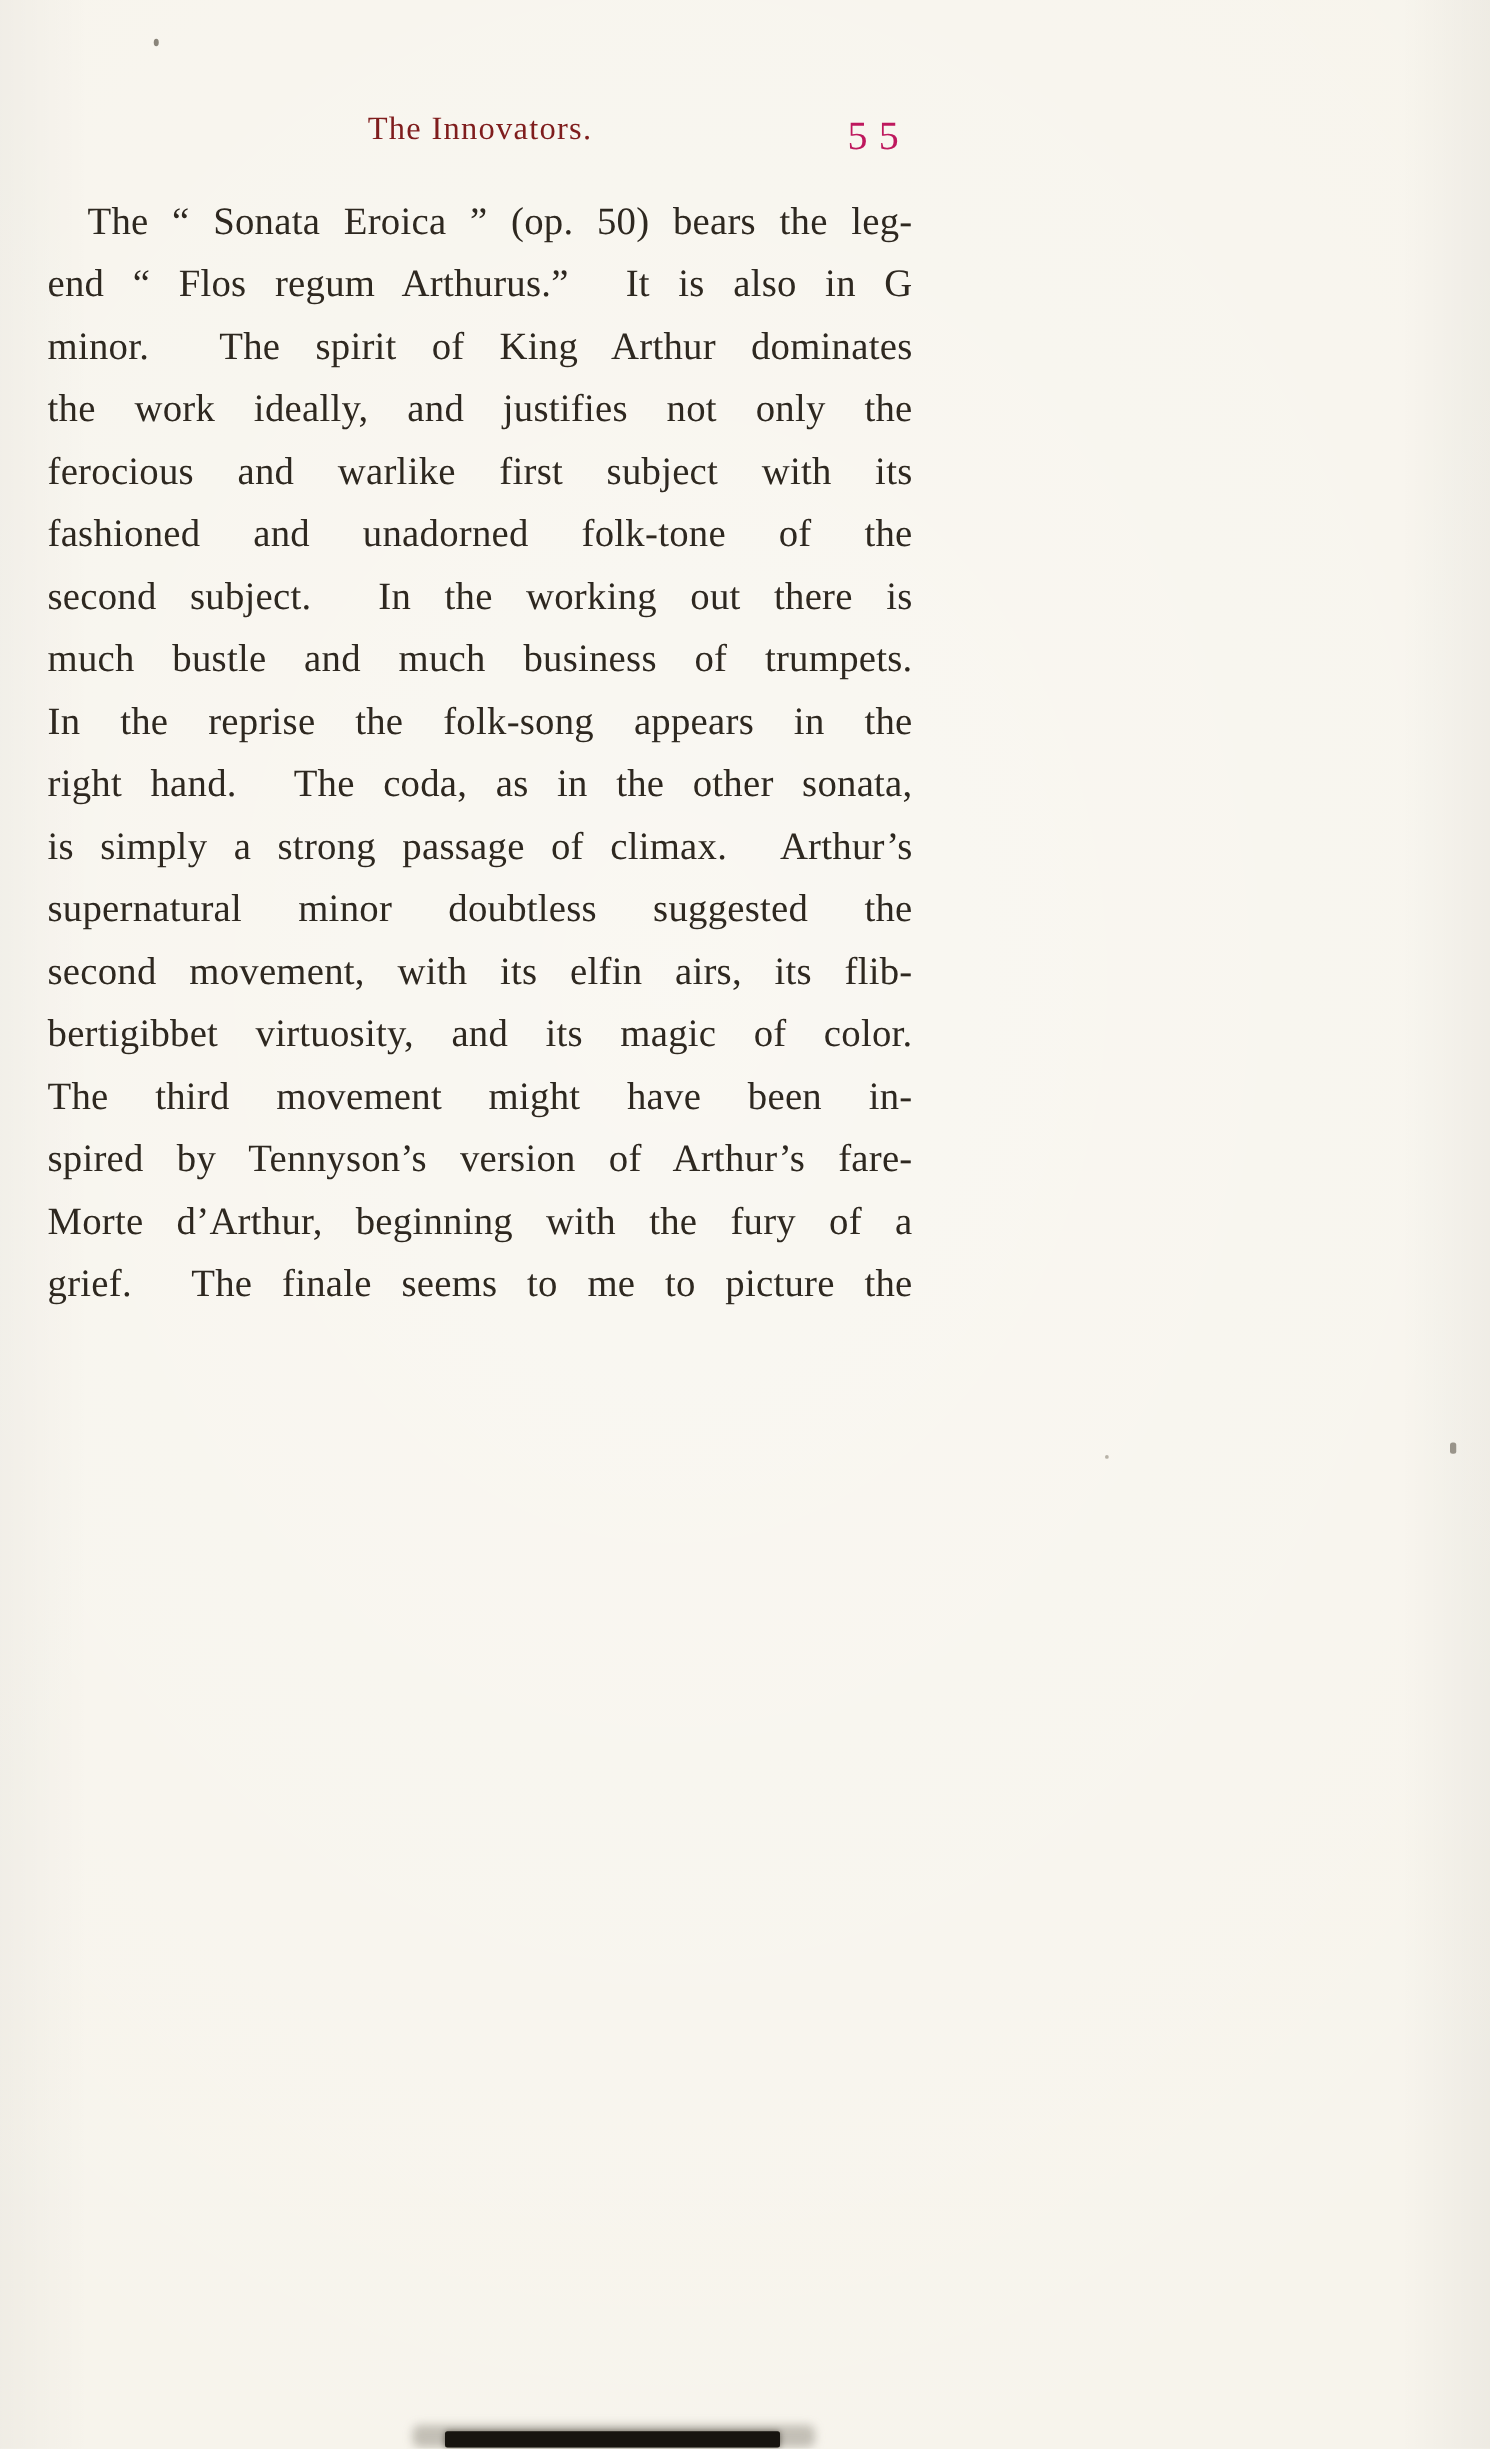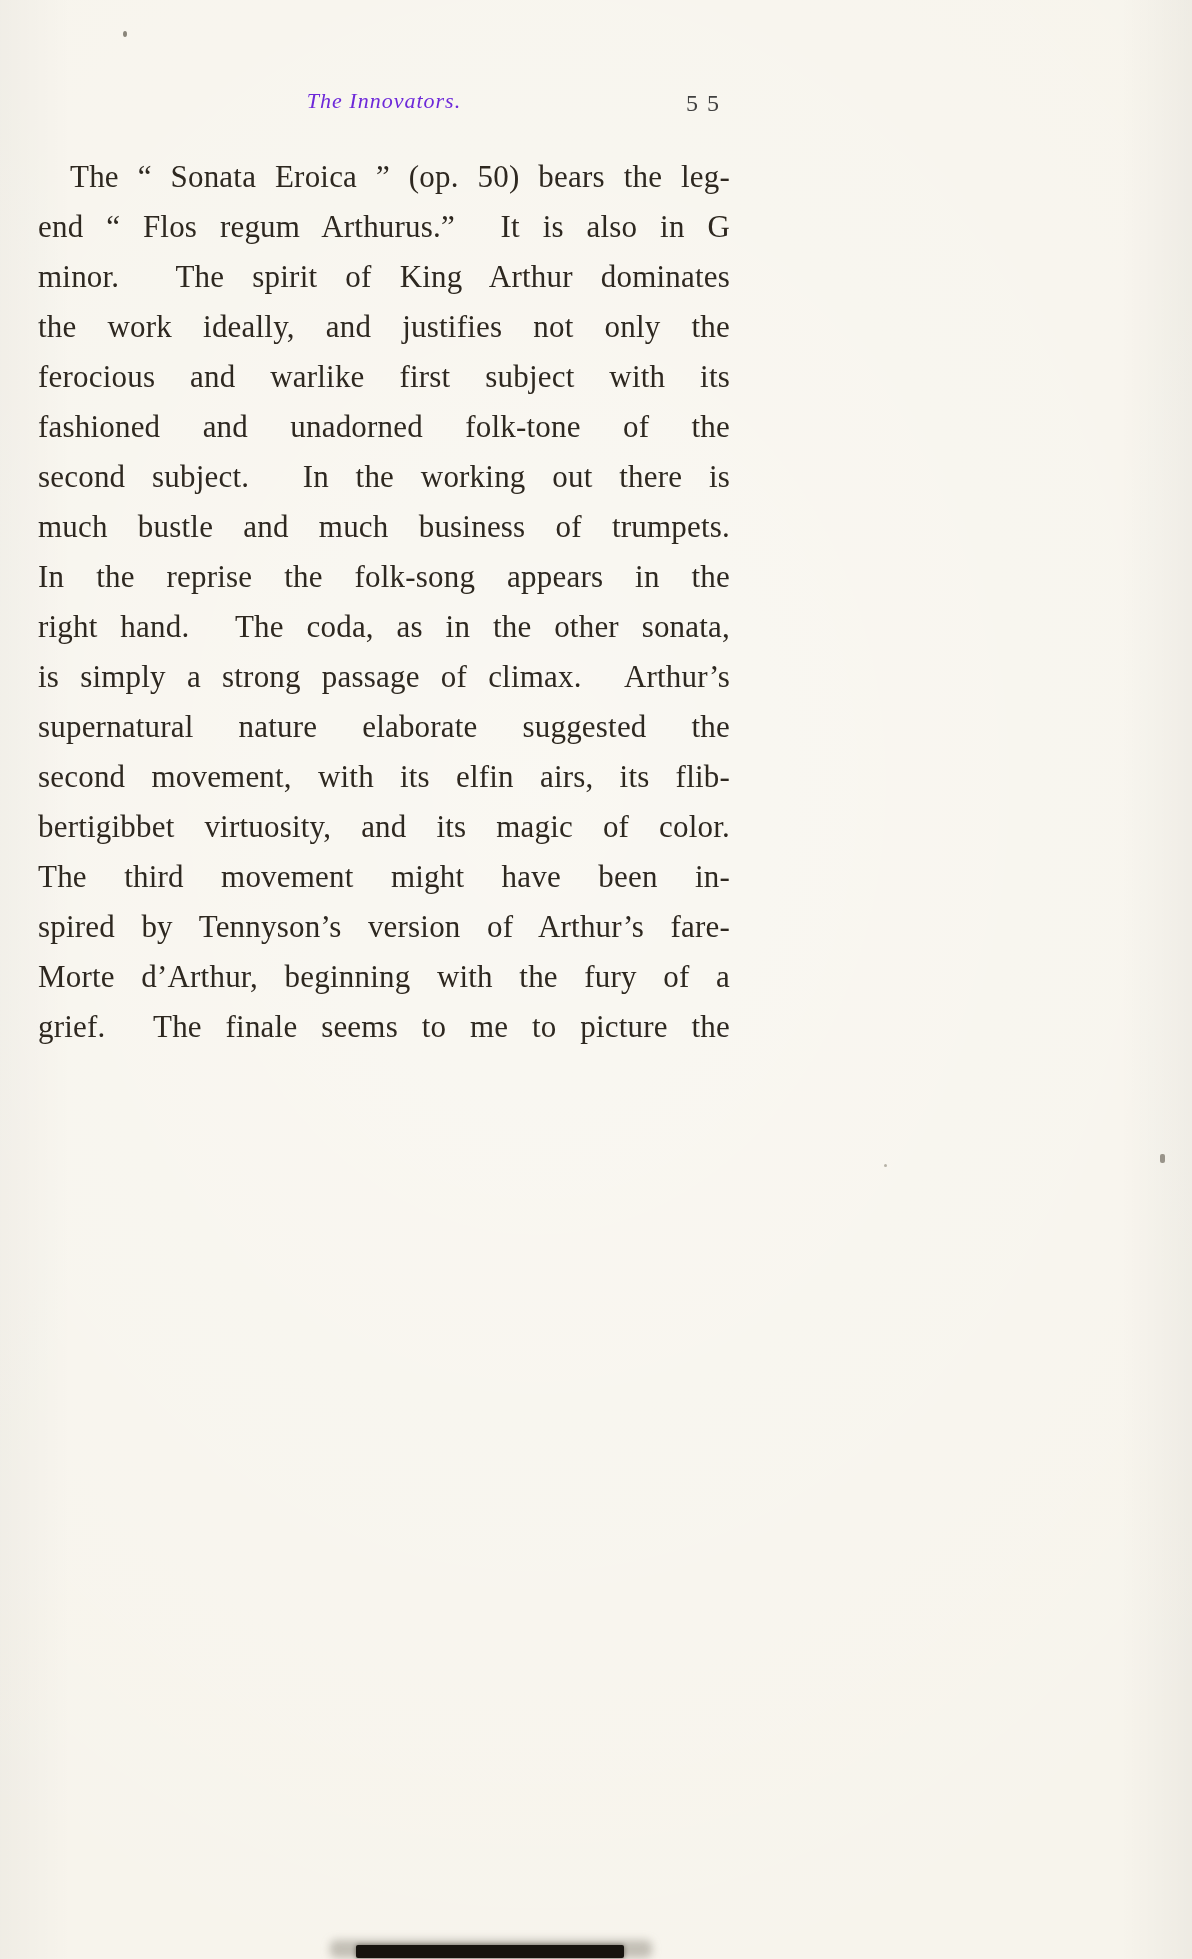--- a/index.html
+++ b/index.html
@@ -31,32 +31,31 @@
 
   .running-header {
     position: absolute;
     top: 88px;
     left: 0;
     width: 100%;
     height: 44px;
     text-align: center;
   }
   .running-title {
-    font-style: italic;
-    font-size: 22px;
+    font-size: 26px;
     letter-spacing: 1px;
-    color: #6d28d9;
+    color: #7f1d1d;
   }
   .page-number {
     position: absolute;
     right: 2px;
     top: 2px;
-    font-size: 24px;
+    font-size: 32px;
     letter-spacing: 9px;
-    color: #404040;
+    color: #be185d;
   }
 
   .body-text {
     position: absolute;
     top: 152px;
     left: 0;
     width: 100%;
     font-size: 31px;
     letter-spacing: 0.2px;
   }
@@ -125,21 +124,21 @@
     <div class="text-line">end “ Flos regum Arthurus.”&nbsp;&nbsp;It is also in G</div>
     <div class="text-line">minor.&nbsp;&nbsp;The spirit of King Arthur dominates</div>
     <div class="text-line">the work ideally, and justifies not only the</div>
     <div class="text-line">ferocious and warlike first subject with its</div>
     <div class="text-line">fashioned and unadorned folk-tone of the</div>
     <div class="text-line">second subject.&nbsp;&nbsp;In the working out there is</div>
     <div class="text-line">much bustle and much business of trumpets.</div>
     <div class="text-line">In the reprise the folk-song appears in the</div>
     <div class="text-line">right hand.&nbsp;&nbsp;The coda, as in the other sonata,</div>
     <div class="text-line">is simply a strong passage of climax.&nbsp;&nbsp;Arthur’s</div>
-    <div class="text-line">supernatural nature elaborate suggested the</div>
+    <div class="text-line">supernatural minor doubtless suggested the</div>
     <div class="text-line">second movement, with its elfin airs, its flib-</div>
     <div class="text-line">bertigibbet virtuosity, and its magic of color.</div>
     <div class="text-line">The third movement might have been in-</div>
     <div class="text-line">spired by Tennyson’s version of Arthur’s fare-</div>
     <div class="text-line">Morte d’Arthur, beginning with the fury of a</div>
     <div class="text-line">grief.&nbsp;&nbsp;The finale seems to me to picture the</div>
   </div>
 
 </div>
 

